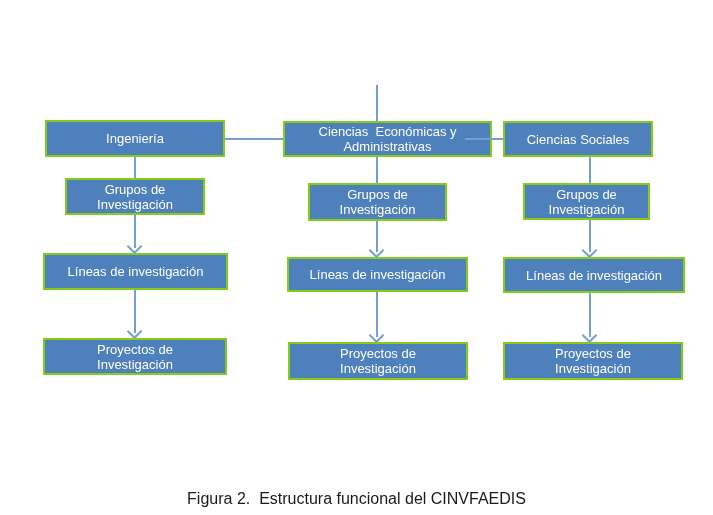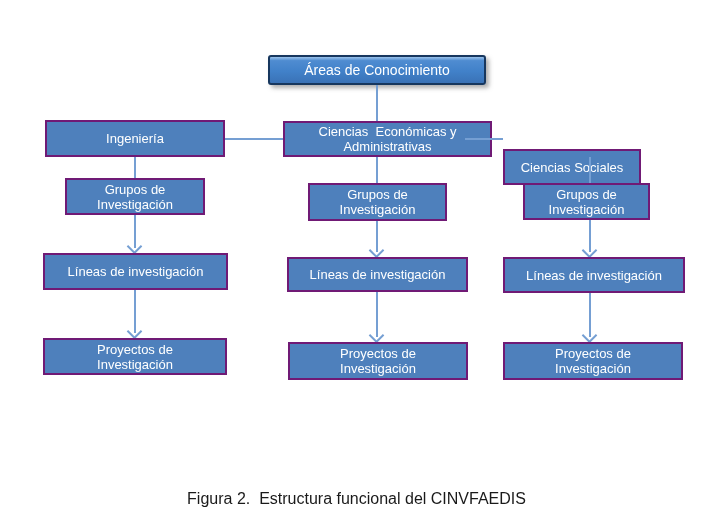--- a/index.html
+++ b/index.html
@@ -2,21 +2,21 @@
 <html><head>
 <meta charset="utf-8">
 <style>
   html,body { margin:0; padding:0; background:#ffffff; }
   .canvas {
     position:relative; width:713px; height:515px; background:#ffffff;
     font-family:"Liberation Sans", sans-serif; overflow:hidden;
   }
   .box {
     position:absolute; box-sizing:border-box;
-    background:#4E80BC; border:2px solid #701a75;
+    background:#4E80BC; border:2px solid #84cc16;
     display:flex; flex-direction:column; align-items:center; justify-content:center;
     color:#ffffff; font-size:13px; line-height:15px; text-align:center;
     white-space:pre-wrap;
   }
   .root-box {
     background:linear-gradient(180deg, #9AC2EA 0%, #4F8CD1 14%, #4181C9 55%, #3A72B6 100%);
     border:2px solid #17375E; border-radius:3px;
     font-size:14px; box-shadow:3px 3px 4px rgba(110,110,110,0.55);
   }
   .hline, .vline { position:absolute; background:#759FD3; }
@@ -31,35 +31,32 @@
     position:absolute; left:0; right:0; top:456px;
     text-align:center; font-size:16px; line-height:21px;
     color:#1A1A1A; white-space:pre-wrap;margin-top:32px;
   }
 </style>
 </head>
 <body>
 
 <div class="canvas">
 
-  <div class="box root-box" style="left:268px; top:55px; width:218px; height:30px;">
-    <span>Áreas de Conocimiento</span>
-  </div>
 
   <div class="vline" style="left:376px; top:85px; height:36px;"></div>
 
   <div class="box" style="left:45px; top:120px; width:180px; height:37px;">
     <span>Ingeniería</span>
     <span></span>
   </div>
   <div class="box" style="left:283px; top:121px; width:209px; height:36px;">
     <span>Ciencias  Económicas y</span>
     <span>Administrativas</span>
   </div>
-  <div class="box" style="left:503px; top:121px; width:138px; height:36px;margin-top:28px;">
+  <div class="box" style="left:503px; top:121px; width:150px; height:36px;">
     <span>Ciencias Sociales</span>
     <span></span>
   </div>
 
   <div class="hline" style="left:225px; top:138px; width:58px;"></div>
   <div class="hline" style="left:465px; top:138px; width:38px;"></div>
 
   <div class="vline" style="left:134px; top:157px; height:21px;"></div>
   <div class="vline" style="left:376px; top:157px; height:26px;"></div>
   <div class="vline" style="left:589px; top:157px; height:26px;"></div>

